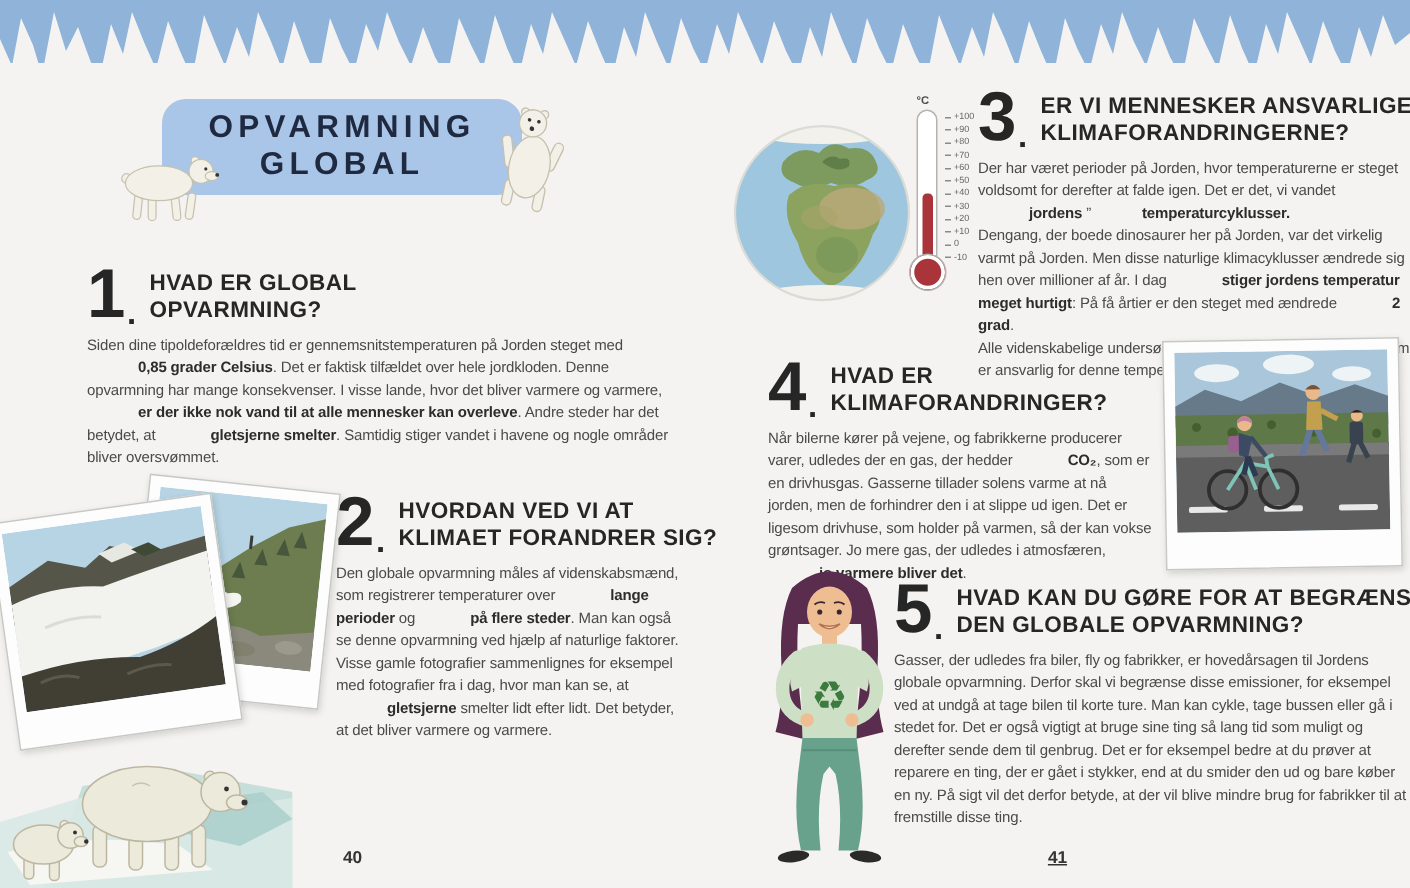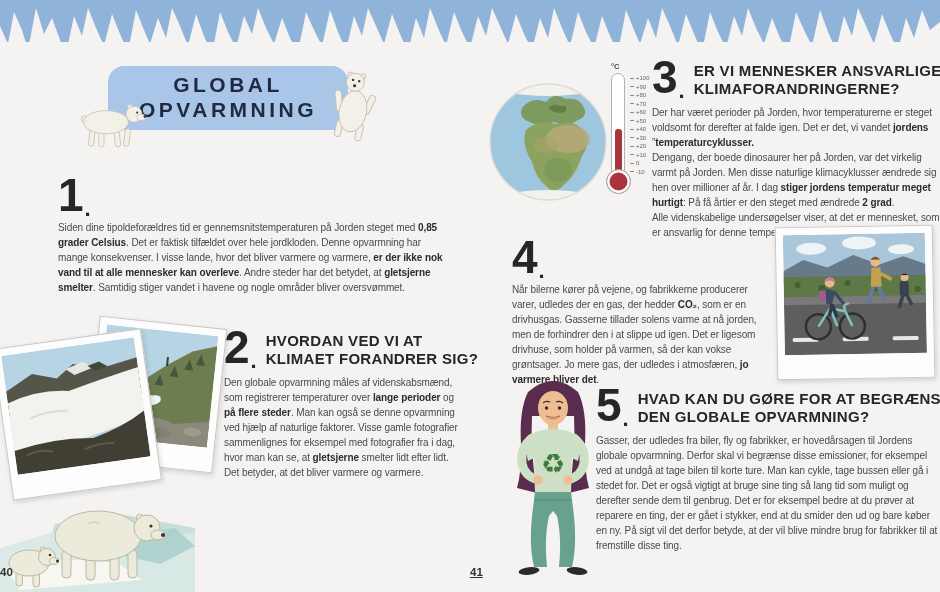--- a/index.html
+++ b/index.html
@@ -14,55 +14,55 @@
   
   .sec{position:absolute;z-index:2;}
   .sec-head{display:flex;align-items:flex-start;gap:9px;}
   .sec-num{display:flex;align-items:flex-end;font-weight:700;color:#262626;}
   .sec-num .digit{font-size:46px;line-height:0.78;}
   .sec-num .dot{font-size:22px;line-height:0.45;margin-left:1px;}
   .sec-title{margin:0;font-size:15px;font-weight:700;line-height:1.22;color:#262626;
              letter-spacing:0.3px;white-space:nowrap;padding-top:2px;}
   .sec-body{margin-top:6px;font-size:10px;line-height:1.5;letter-spacing:-0.1px;color:#4a4a4a;}
   .sec-body p{margin:0;}
-  .sec-body b{color:#2c2c2c;}
+  .sec-body b{color:#2c2c2c;margin-left:34px;}
   
   .polaroid{position:absolute;background:#fdfdfd;border:1px solid #c7c7c4;box-shadow:1px 2px 5px rgba(0,0,0,0.15);
             padding:7px 7px 24px 7px;z-index:2;}
   .polaroid svg{display:block;}
   
   .thermo{position:absolute;left:604px;top:62px;width:56px;height:142px;z-index:2;}
   .thermo-unit{position:absolute;left:7px;top:0;font-size:7.5px;font-weight:700;color:#4a4a4a;}
   .thermo-tube{position:absolute;left:7px;top:11px;width:12px;height:102px;border:1.5px solid #b3b3b0;
                border-radius:8px;background:#fff;}
   .thermo-mercury{position:absolute;left:2.5px;width:7px;bottom:1px;height:46px;background:#a93439;border-radius:3px;}
   .thermo-bulb{position:absolute;left:1.5px;top:107px;width:23px;height:23px;border-radius:50%;
                background:#a93439;border:1.5px solid #b3b3b0;box-shadow:inset 0 0 0 2.5px #fff;}
   .thermo-ticks{position:absolute;left:26px;top:13px;height:100px;display:flex;flex-direction:column;
                 justify-content:space-between;}
   .thermo-ticks span{font-size:6px;color:#666;line-height:1;position:relative;padding-left:6px;}
   .thermo-ticks span::before{content:"";position:absolute;left:0;top:2.5px;width:4px;border-top:1px solid #8a8a8a;}
   
   .illus{position:absolute;z-index:2;}
   
-  .pagenum{position:absolute;top:566px;width:470px;text-align:left;font-size:11.5px;font-weight:700;color:#333;z-index:2;}
+  .pagenum{position:absolute;top:566px;width:470px;text-align:center;font-size:11.5px;font-weight:700;color:#333;z-index:2;}
 </style>
 </head>
 <body>
 
 <div id="spread">
 
   <svg class="topband" viewBox="0 0 940 60" preserveAspectRatio="none">
     <rect x="0" y="0" width="940" height="42" fill="#8fb3d9"></rect>
     <polygon fill="#f4f3f1" points="0,60 0,26 8,44 14,12 22,30 28,50 36,8 44,34 52,18 60,40 66,54 74,16 82,36 88,8 96,28 104,46 112,14 120,34 128,52 136,10 144,30 150,44 158,18 166,38 172,8 180,26 188,46 196,14 204,36 212,54 220,12 228,32 236,48 244,16 252,34 258,8 266,28 274,44 282,18 290,38 298,52 306,12 314,30 322,46 330,10 338,32 346,50 354,16 362,36 368,8 376,26 384,44 392,14 400,34 408,52 416,18 424,38 430,8 438,28 446,46 454,12 462,32 470,48 478,16 486,36 492,8 500,26 508,44 516,14 524,34 532,50 540,18 548,38 554,8 562,28 570,46 578,12 586,32 594,48 602,16 610,36 618,52 626,10 634,30 640,44 648,18 656,38 662,8 670,26 678,46 686,14 694,34 702,52 710,12 718,32 726,48 734,16 742,36 748,8 756,28 764,44 772,18 780,38 788,52 796,12 804,30 812,46 820,10 828,32 836,50 844,16 852,36 858,8 866,26 874,44 882,14 890,34 898,50 906,18 914,38 922,10 930,30 940,22 940,60"></polygon>
   </svg>
 
   <div class="title-block">
+    <div class="tline">OPVARMNING</div>
     <div class="tline">GLOBAL</div>
-    <div class="tline">OPVARMNING</div>
   </div>
 
   <svg class="illus" style="left:70px;top:96px;" width="80" height="54" viewBox="0 0 100 66">
     <circle cx="18" cy="28" r="4" fill="#f2f0e7" stroke="#c6c0ae"></circle>
     <rect x="24" y="40" width="6.5" height="22" rx="3" fill="#f2f0e7" stroke="#c6c0ae" transform="rotate(6 27 51)"></rect>
     <rect x="36" y="43" width="6.5" height="20" rx="3" fill="#f2f0e7" stroke="#c6c0ae"></rect>
     <rect x="56" y="43" width="6.5" height="20" rx="3" fill="#f2f0e7" stroke="#c6c0ae" transform="rotate(-6 59 53)"></rect>
     <rect x="68" y="40" width="6.5" height="22" rx="3" fill="#f2f0e7" stroke="#c6c0ae" transform="rotate(8 71 51)"></rect>
     <ellipse cx="45" cy="32" rx="28" ry="14.5" fill="#f2f0e7" stroke="#c6c0ae"></ellipse>
     <circle cx="75" cy="13" r="3.2" fill="#f2f0e7" stroke="#c6c0ae"></circle>
@@ -87,20 +87,21 @@
       <circle cx="24" cy="20" r="1.7" fill="#333"></circle>
     </g>
   </svg>
 
   <section class="sec" style="left:58px;top:178px;width:392px;">
     <div class="sec-head">
       <div class="sec-num">
           <span class="digit">1</span>
           <span class="dot">.</span>
         </div>
+      <h2 class="sec-title">HVAD ER GLOBAL<br>OPVARMNING?</h2>
     </div>
     <div class="sec-body">
         <p><span>Siden dine tipoldeforældres tid er gennemsnitstemperaturen på Jorden steget med </span><b>0,85 grader Celsius</b><span>. Det er faktisk tilfældet over hele jordkloden. Denne opvarmning har mange konsekvenser. I visse lande, hvor det bliver varmere og varmere, </span><b>er der ikke nok vand til at alle mennesker kan overleve</b><span>. Andre steder har det betydet, at </span><b>gletsjerne smelter</b><span>. Samtidig stiger vandet i havene og nogle områder bliver oversvømmet.</span></p>
       </div>
   </section>
 
   <section class="sec" style="left:224px;top:330px;width:236px;">
     <div class="sec-head">
       <div class="sec-num">
           <span class="digit">2</span>
@@ -228,20 +229,21 @@
         <p><span>Alle videnskabelige undersøgelser viser, at det er mennesket, som er ansvarlig for denne temperaturstigning.</span></p>
       </div>
   </section>
 
   <section class="sec" style="left:512px;top:240px;width:258px;">
     <div class="sec-head">
       <div class="sec-num">
           <span class="digit">4</span>
           <span class="dot">.</span>
         </div>
+      <h2 class="sec-title">HVAD ER<br>KLIMAFORANDRINGER?</h2>
     </div>
     <div class="sec-body">
         <p><span>Når bilerne kører på vejene, og fabrikkerne producerer varer, udledes der en gas, der hedder </span><b>CO₂</b><span>, som er en drivhusgas. Gasserne tillader solens varme at nå jorden, men de forhindrer den i at slippe ud igen. Det er ligesom drivhuse, som holder på varmen, så der kan vokse grøntsager. Jo mere gas, der udledes i atmosfæren, </span><b>jo varmere bliver det</b><span>.</span></p>
       </div>
   </section>
 
   <div class="polaroid" style="left:776px;top:226px;transform:rotate(-1deg);">
     <svg width="142" height="120" viewBox="0 0 142 120">
       <rect width="142" height="120" fill="#a9c6da"></rect>
       <ellipse cx="28" cy="14" rx="15" ry="6" fill="#eef3f5"></ellipse>

